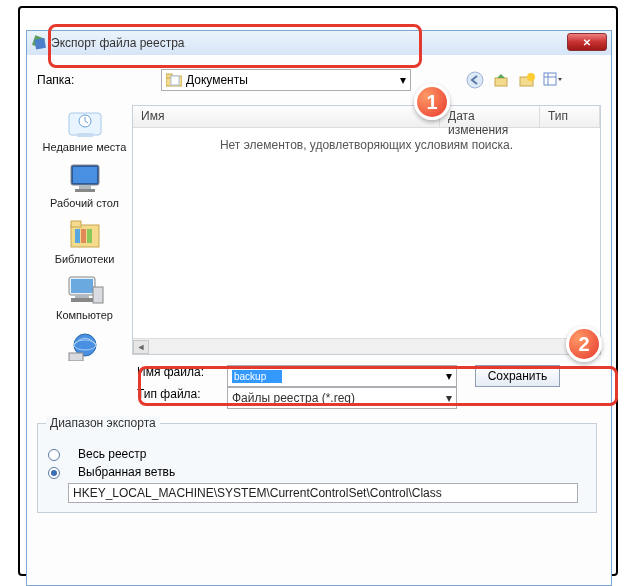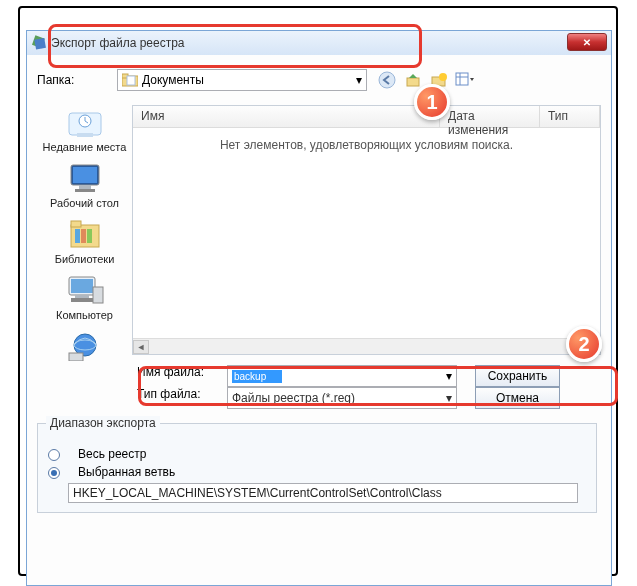--- a/index.html
+++ b/index.html
@@ -4,21 +4,21 @@
   <style>
     * { box-sizing: border-box; margin: 0; padding: 0; font-family: "Segoe UI", Tahoma, sans-serif; font-size: 12px; }
     body { background: #fff; width: 637px; height: 586px; position: relative; }
     .outer { position: absolute; left: 18px; top: 6px; width: 600px; height: 570px; border: 2px solid #000; border-radius: 4px; background: #fff; }
     .window { position: absolute; left: 6px; top: 22px; width: 586px; height: 556px; border: 1px solid #7ba6d6; background: linear-gradient(to bottom, #e8f0fb 0%, #f5f8fd 100%); }
     .titlebar { height: 24px; background: linear-gradient(to bottom, #ebf3fc, #d6e5f7); display: flex; align-items: center; padding: 0 4px; position: relative; }
     .titlebar-icon { width: 16px; height: 16px; margin-right: 4px; }
     .titlebar-title { color: #333; }
     .close-btn { position: absolute; right: 4px; top: 2px; width: 40px; height: 18px; background: linear-gradient(to bottom, #f08080 0%, #c73030 50%, #a01818 100%); border: 1px solid #8b3030; border-radius: 3px; display: flex; align-items: center; justify-content: center; color: #fff; font-size: 10px; font-weight: bold; }
     .body { background: #fdfdfd; position: relative; height: calc(100% - 24px); padding: 10px; }
-    .folder-row { display: flex; align-items: center; height: 30px; }
+    .folder-row { display: flex; align-items: center; height: 30px; gap: 44px; }
     .folder-row label { width: 80px; }
     .folder-combo { flex: 0 0 250px; height: 22px; border: 1px solid #abadb3; background: #fff; display: flex; align-items: center; padding: 0 4px; position: relative; }
     .folder-combo .doc-icon { width: 16px; height: 14px; margin-right: 4px; }
     .folder-combo .arrow { position: absolute; right: 4px; }
     .toolbar-icons { margin-left: 10px; display: flex; gap: 6px; align-items: center; }
     .toolbar-icons span { width: 20px; height: 20px; display: flex; align-items: center; justify-content: center; color: #555; }
     .main-area { display: flex; margin-top: 10px; }
     .places-bar { width: 95px; display: flex; flex-direction: column; align-items: center; gap: 8px; padding-top: 0; }
     .place { display: flex; flex-direction: column; align-items: center; width: 85px; text-align: center; cursor: default; }
     .place .pic { width: 40px; height: 36px; display: flex; align-items: center; justify-content: center; }
@@ -194,21 +194,20 @@
         </div>
         <div class="btn">Сохранить</div>
       </div>
 
       <div class="type-row">
         <label>Тип файла:</label>
         <div class="combo type-combo">
           <span>Файлы реестра (*.reg)</span>
           <span class="arrow">▾</span>
         </div>
-        <div class="btn">Отмена</div>
       </div>
 
       <div class="export-range">
         <span class="legend">Диапазон экспорта</span>
         <div class="radio-row">
           <span class="radio"></span>
           <span>Весь реестр</span>
         </div>
         <div class="radio-row">
           <span class="radio sel"></span>

